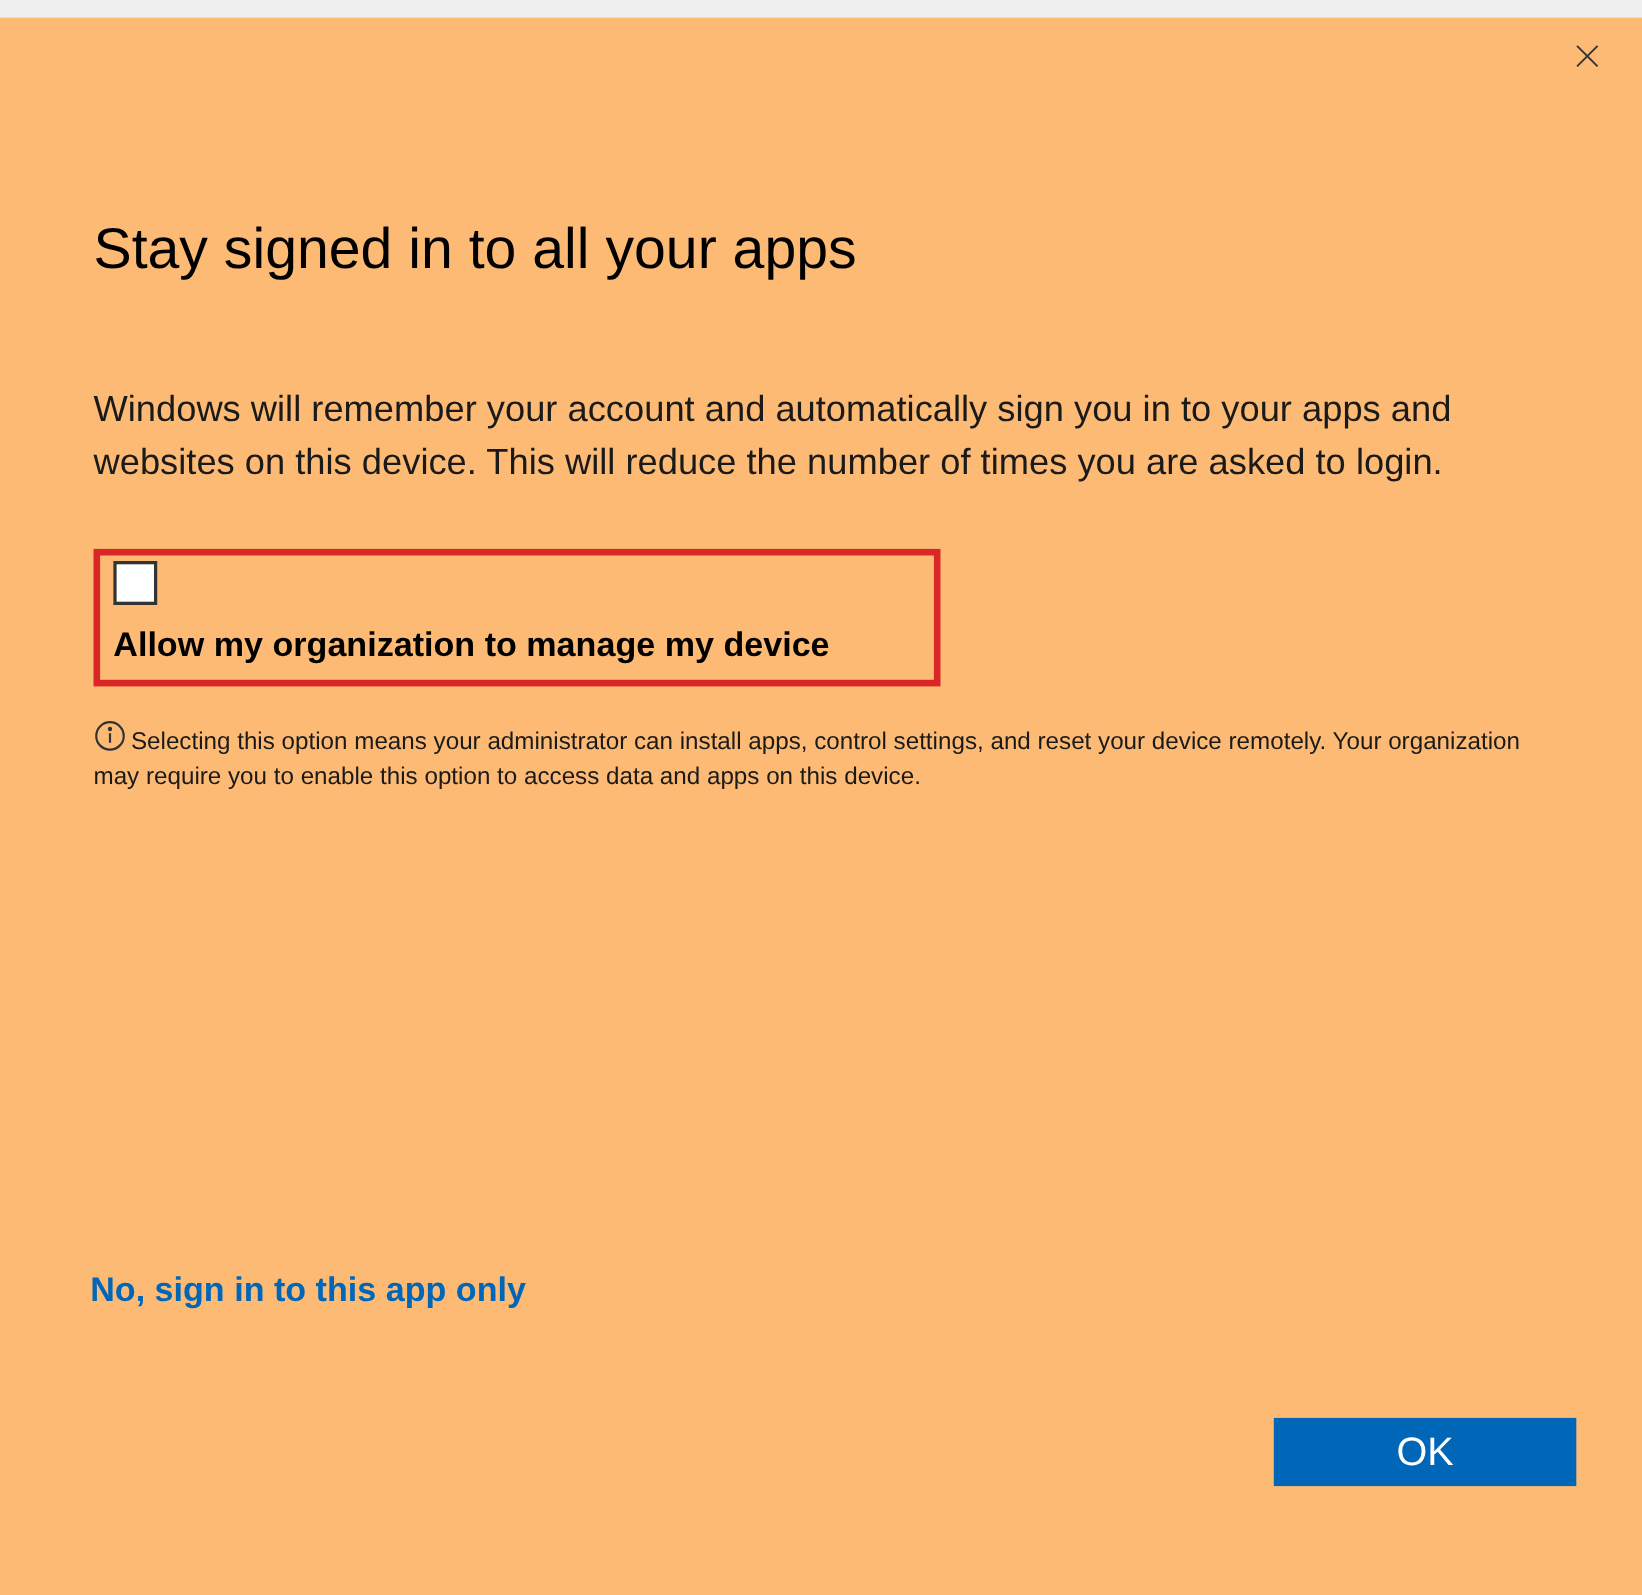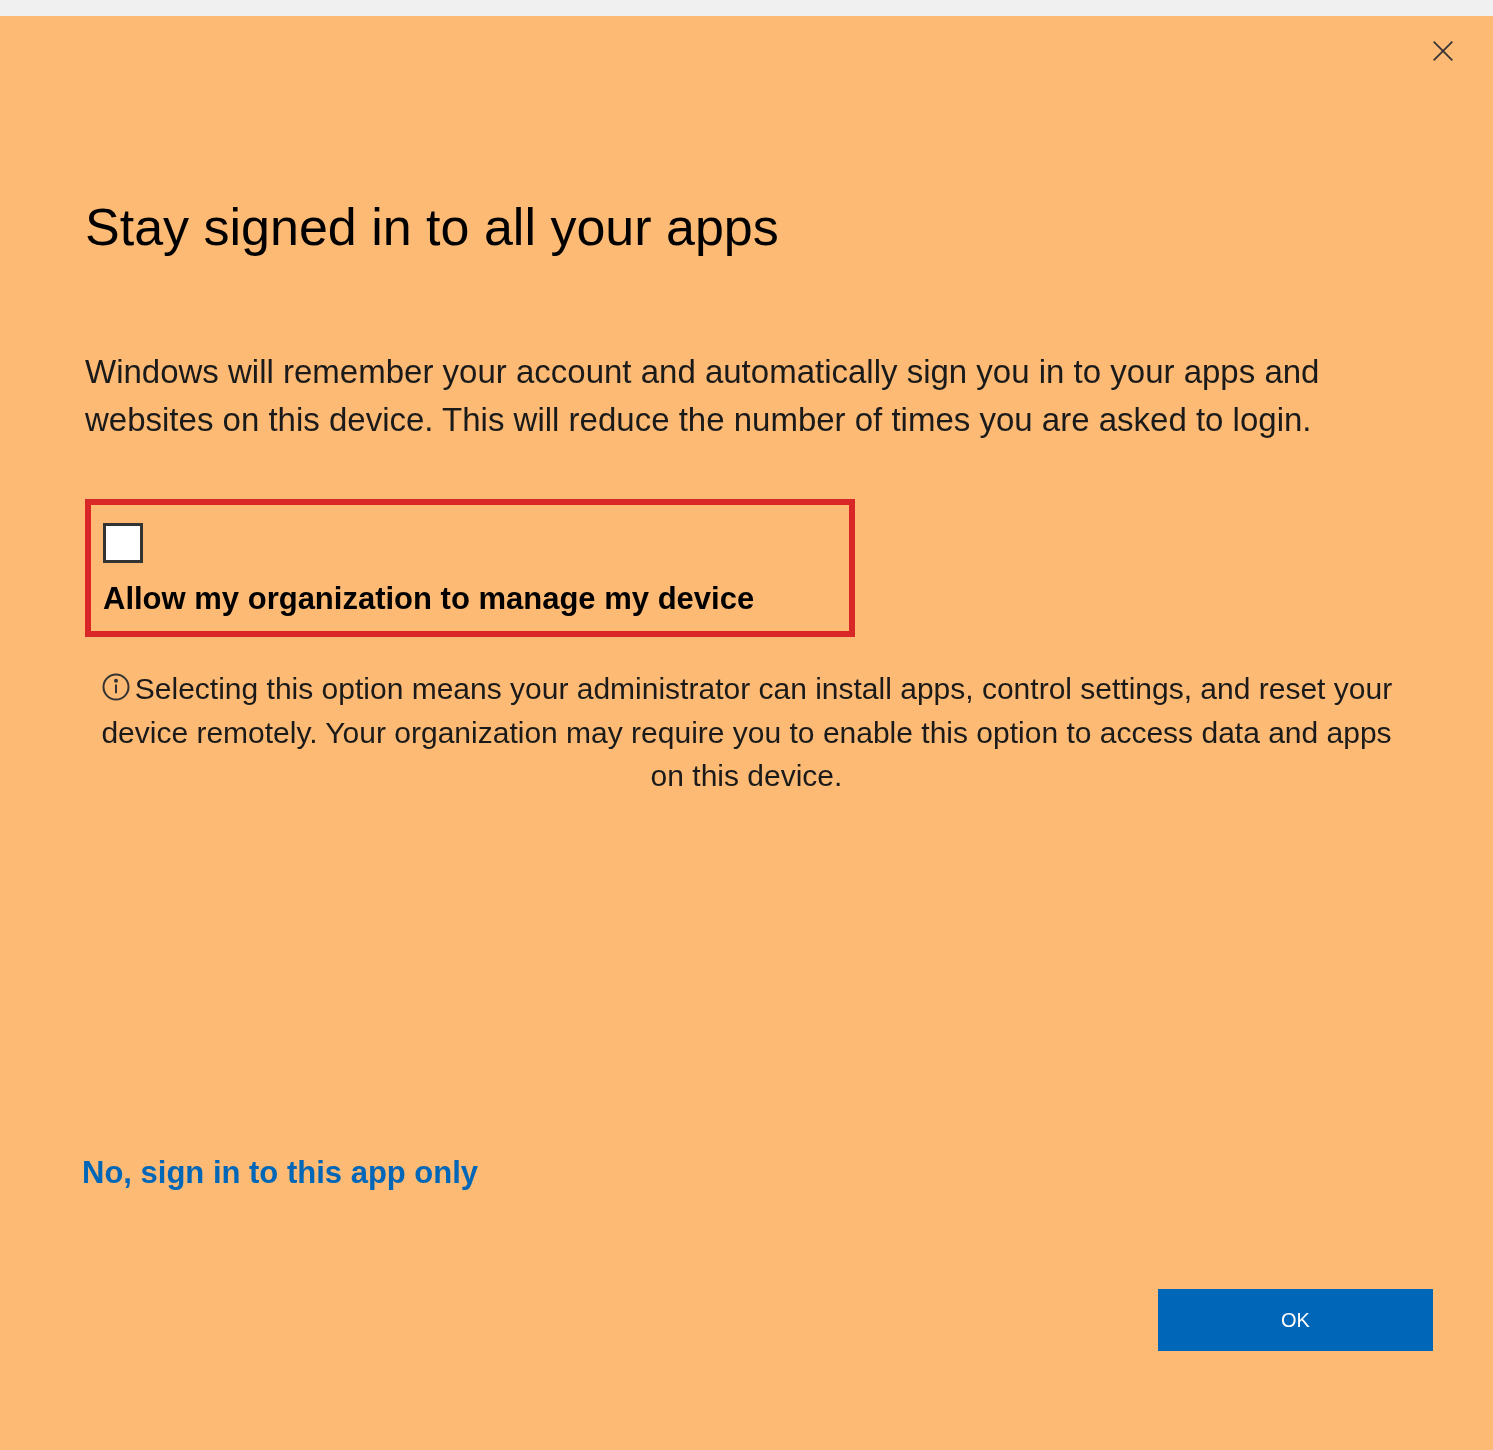--- a/index.html
+++ b/index.html
@@ -50,21 +50,21 @@
     }
     .description {
       font-size: 33px;
       font-weight: 400;
       color: #1a1a1a;
       line-height: 1.45;
       margin-bottom: 55px;
     }
     .checkbox-section {
       border: 6px solid #d92626;
-      padding: 18px 12px 14px 12px;
+      padding: 5px 12px 14px 12px;
       display: inline-block;
       margin-bottom: 30px;
       width: 770px;
     }
     .checkbox-wrap {
       display: flex;
       flex-direction: column;
       gap: 18px;
     }
     .checkbox {
@@ -75,24 +75,23 @@
       cursor: pointer;
       display: inline-block;
     }
     .checkbox-label {
       font-size: 31px;
       font-weight: 700;
       color: #000;
     }
     .info-section {
       display: inline-block;
-      font-size: 30px;
+      font-size: 22px;
       color: #1a1a1a;
       line-height: 1.45;
-      text-align: center;
     }
     .info-icon {
       display: inline-block;
       width: 30px;
       height: 30px;
       vertical-align: -3px;
       margin-right: 4px;
     }
     .link-btn {
       position: absolute;
@@ -105,21 +104,21 @@
       margin-top: 19px;
     }
     .ok-btn {
       position: absolute;
       right: 60px;
       bottom: 115px;
       width: 275px;
       height: 62px;
       background: #0067b8;
       color: #fff;
-      font-size: 20px;
+      font-size: 36px;
       font-weight: 400;
       border: none;
       cursor: pointer;
       display: flex;
       align-items: center;
       justify-content: center;
     }
   </style>
 </head>
 <body>

